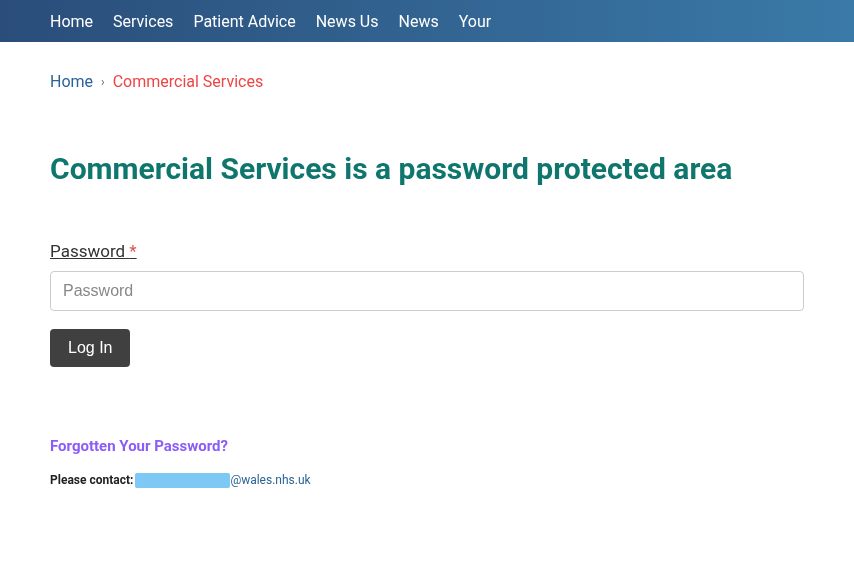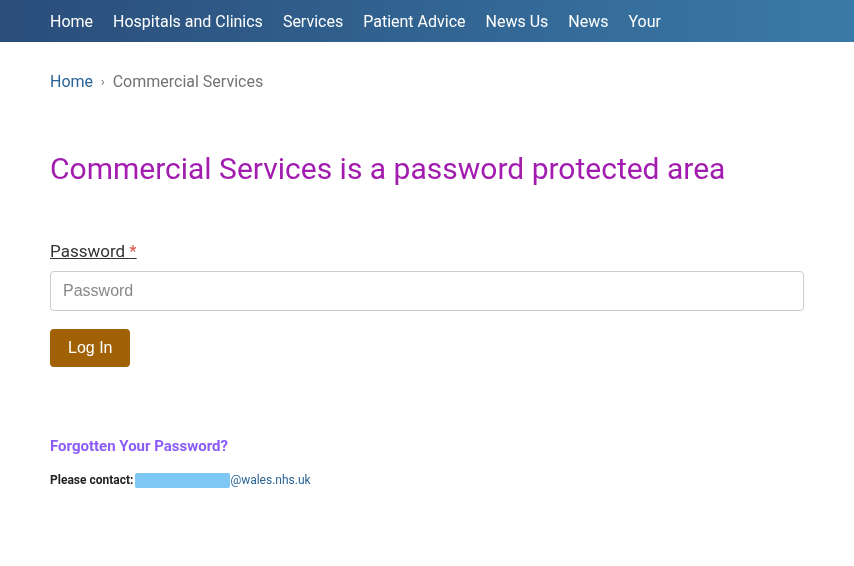--- a/index.html
+++ b/index.html
@@ -43,26 +43,26 @@
     .breadcrumb-link {
       color: #2a6496;
       cursor: pointer;
     }
     .breadcrumb-sep {
       color: #666;
       margin: 0 8px;
       font-size: 12px;
     }
     .breadcrumb-current {
-      color: #737373;
+      color: #ef4444;
     }
     .page-title {
       font-size: 30px;
-      font-weight: 400;
-      color: #a21caf;
+      font-weight: 700;
+      color: #0f766e;
       margin-bottom: 55px;
     }
     .form-label {
       font-size: 17px;
       color: #333;
       margin-bottom: 10px;
       display: block;
       text-decoration: underline;
     }
     .required {
@@ -75,21 +75,21 @@
       font-size: 16px;
       border: 1px solid #ccc;
       border-radius: 4px;
       color: #555;
       margin-bottom: 18px;
     }
     .password-input::placeholder {
       color: #888;
     }
     .login-btn {
-      background: #a16207;
+      background: #404040;
       color: #fff;
       border: none;
       border-radius: 4px;
       padding: 10px 18px;
       font-size: 16px;
       cursor: pointer;
     }
     .forgotten-section {
       margin-top: 70px;
     }
@@ -118,21 +118,20 @@
     .email-domain {
       color: #2a6496;
       cursor: pointer;
     }
   </style>
 </head>
 <body>
 
 <nav class="navbar">
   <div class="nav-item">Home</div>
-  <div class="nav-item">Hospitals and Clinics</div>
   <div class="nav-item">Services</div>
   <div class="nav-item">Patient Advice</div>
   <div class="nav-item">News Us</div>
   <div class="nav-item">News</div>
   <div class="nav-item">Your</div>
 </nav>
 
 <div class="content">
   <div class="breadcrumb">
     <span class="breadcrumb-link">Home</span>

